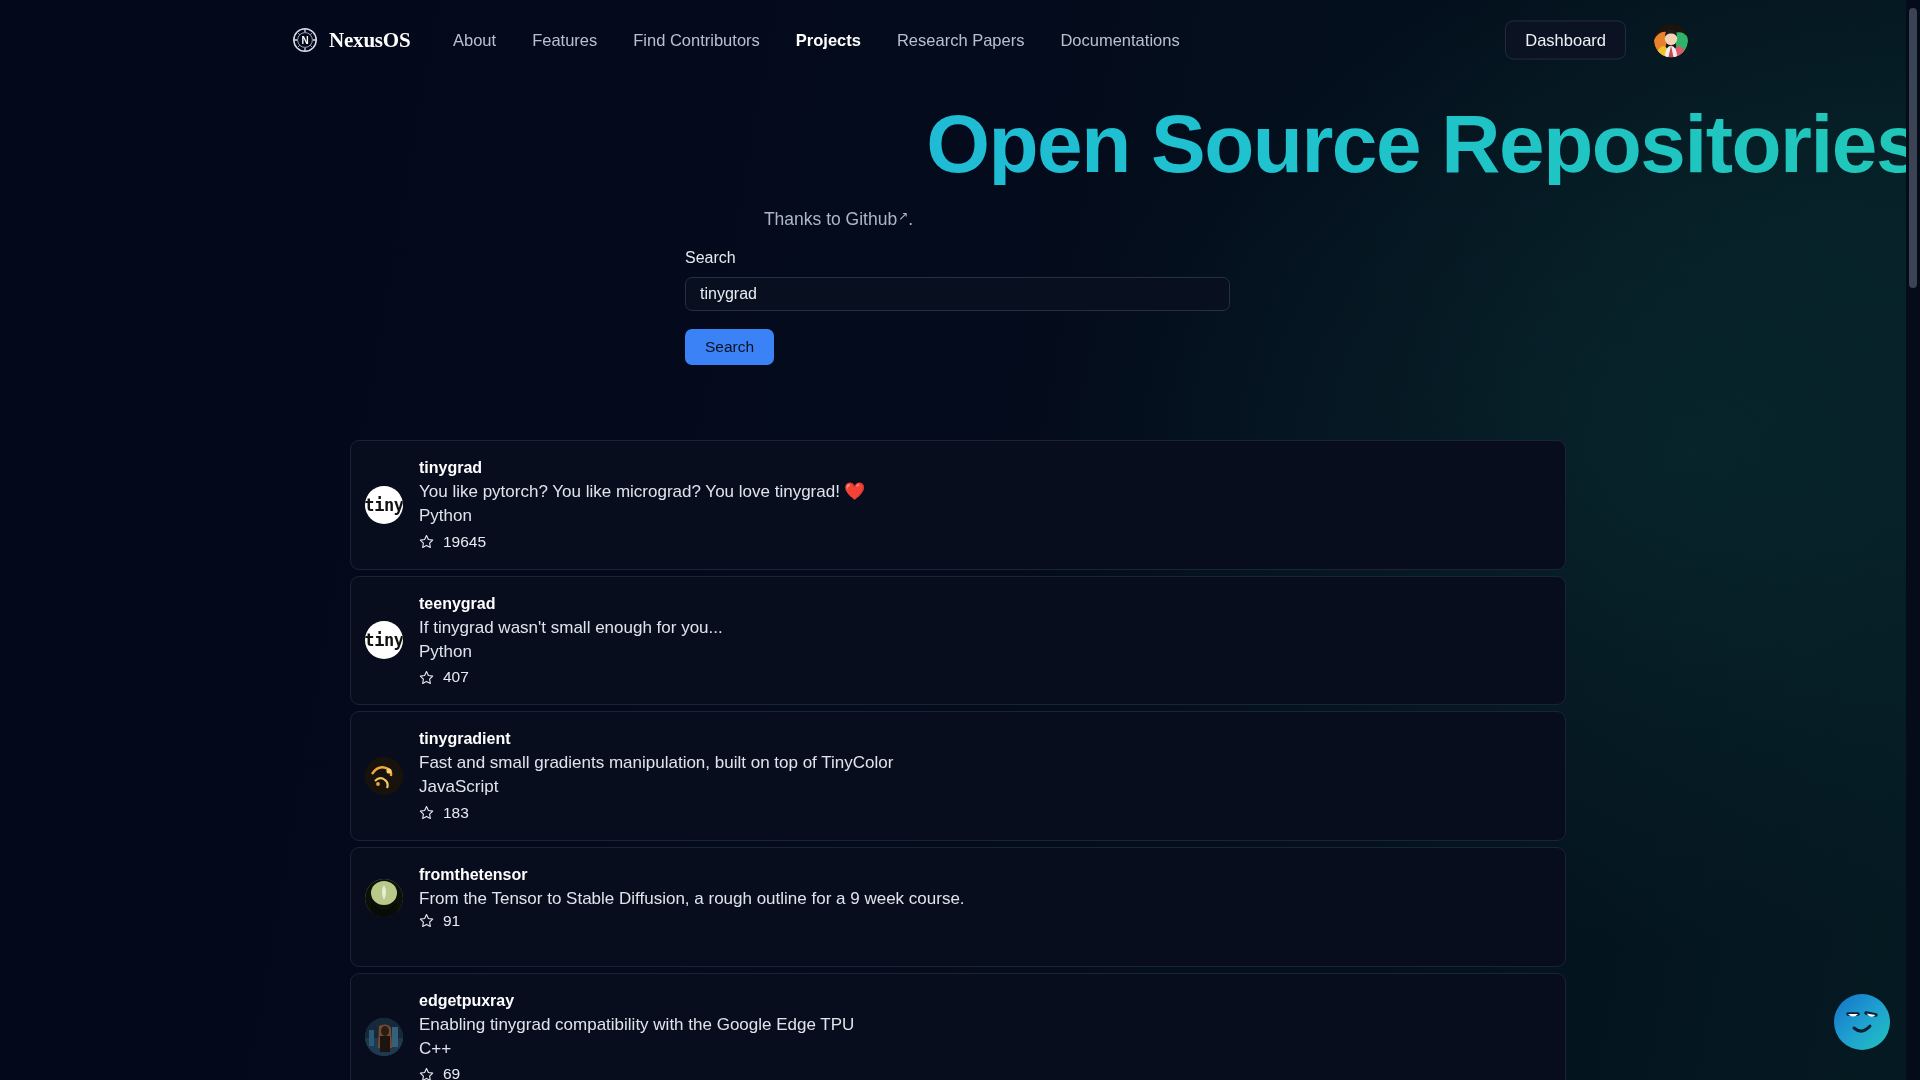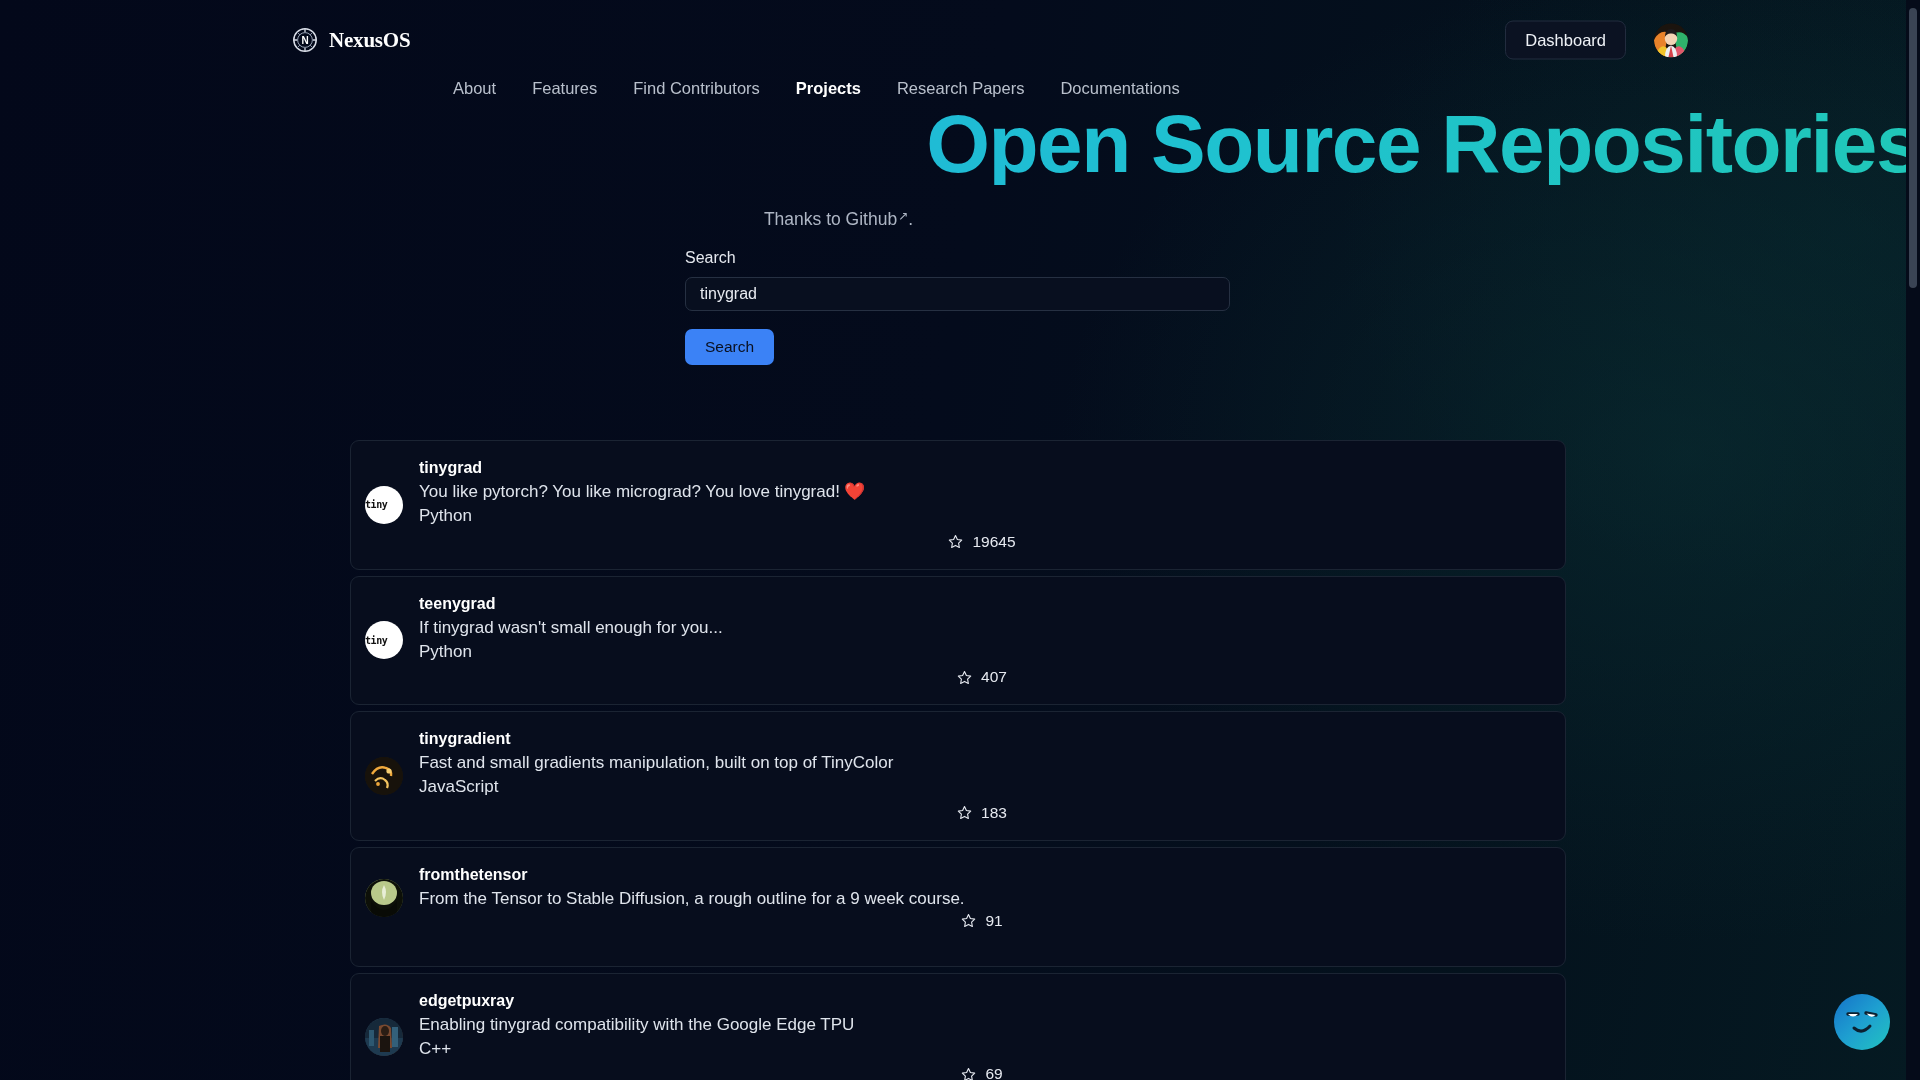--- a/index.html
+++ b/index.html
@@ -26,21 +26,21 @@
   .brand {
     position: absolute; left: 292px; top: 50%; transform: translateY(-50%);
     display: flex; align-items: center; gap: 11px;
   }
   .logo-icon { width: 26px; height: 26px; display: block; }
   .brand-name {
     color: #ffffff; font-size: 21px; font-weight: bold; letter-spacing: -0.2px; font-family: Liberation Serif, serif;
   }
   .nav-links {
     position: absolute; left: 435px; top: 50%; transform: translateY(-50%);
-    display: flex; align-items: center; gap: 0px; margin-top: 48px;
+    display: flex; align-items: center; gap: 0px;
   }
   .nav-link {
     color: #b9c0cc; font-size: 16.5px; padding: 0 18px; white-space: nowrap;
     cursor: pointer; text-decoration: none;
   }
   .nav-link.active { color: #ffffff; font-weight: bold; }
   .nav-right {
     position: absolute; right: 232px; top: 50%; transform: translateY(-50%);
     display: flex; align-items: center; gap: 28px;
   }
@@ -99,28 +99,28 @@
   .repo-inner { display: flex; align-items: center; gap: 0; }
   .repo-avatar {
     width: 38px; height: 38px; border-radius: 50%; flex: 0 0 auto;
     margin-left: 14px; margin-right: 16px; overflow: hidden; position: relative;
     background: #14100c;
   }
   .repo-body { flex: 1 1 auto; padding-right: 20px; }
   .repo-name { color: #ffffff; font-size: 16px; font-weight: bold; margin-bottom: 4px; }
   .repo-desc { color: #dfe4ec; font-size: 17px; margin-bottom: 3px; line-height: 1.25; }
   .repo-lang { color: #dfe4ec; font-size: 17px; margin-bottom: 6px; line-height: 1.25; }
-  .repo-stats { display: flex; align-items: center; gap: 9px; justify-content: center; }
+  .repo-stats { display: flex; align-items: center; gap: 9px; }
   .star-icon { width: 15px; height: 15px; display: block; }
   .star-count { color: #e7eaf1; font-size: 15.5px; }
 
   
   .av-tiny {
-    background: #ffffff; display: flex; align-items: center; justify-content: flex-start;
-    font-family: "DejaVu Sans Mono", monospace; font-size: 10px; font-weight: bold;
+    background: #ffffff; display: flex; align-items: center; justify-content: center;
+    font-family: "DejaVu Sans Mono", monospace; font-size: 17px; font-weight: bold;
     color: #111111; letter-spacing: -0.4px;
   }
   .av-gradient { background: radial-gradient(circle at 50% 50%, #2a2118 0%, #15100a 100%); }
   .av-tensor { background: radial-gradient(circle at 45% 35%, #cfd9a8 0%, #6d7a4a 45%, #0c0f08 100%); }
   .av-edge { background: linear-gradient(150deg, #2c4a63 0%, #16283a 45%, #6b4a36 100%); }
 
   
   .chat-fab {
     position: absolute; right: 30px; bottom: 30px;
     width: 56px; height: 56px; border-radius: 50%;

